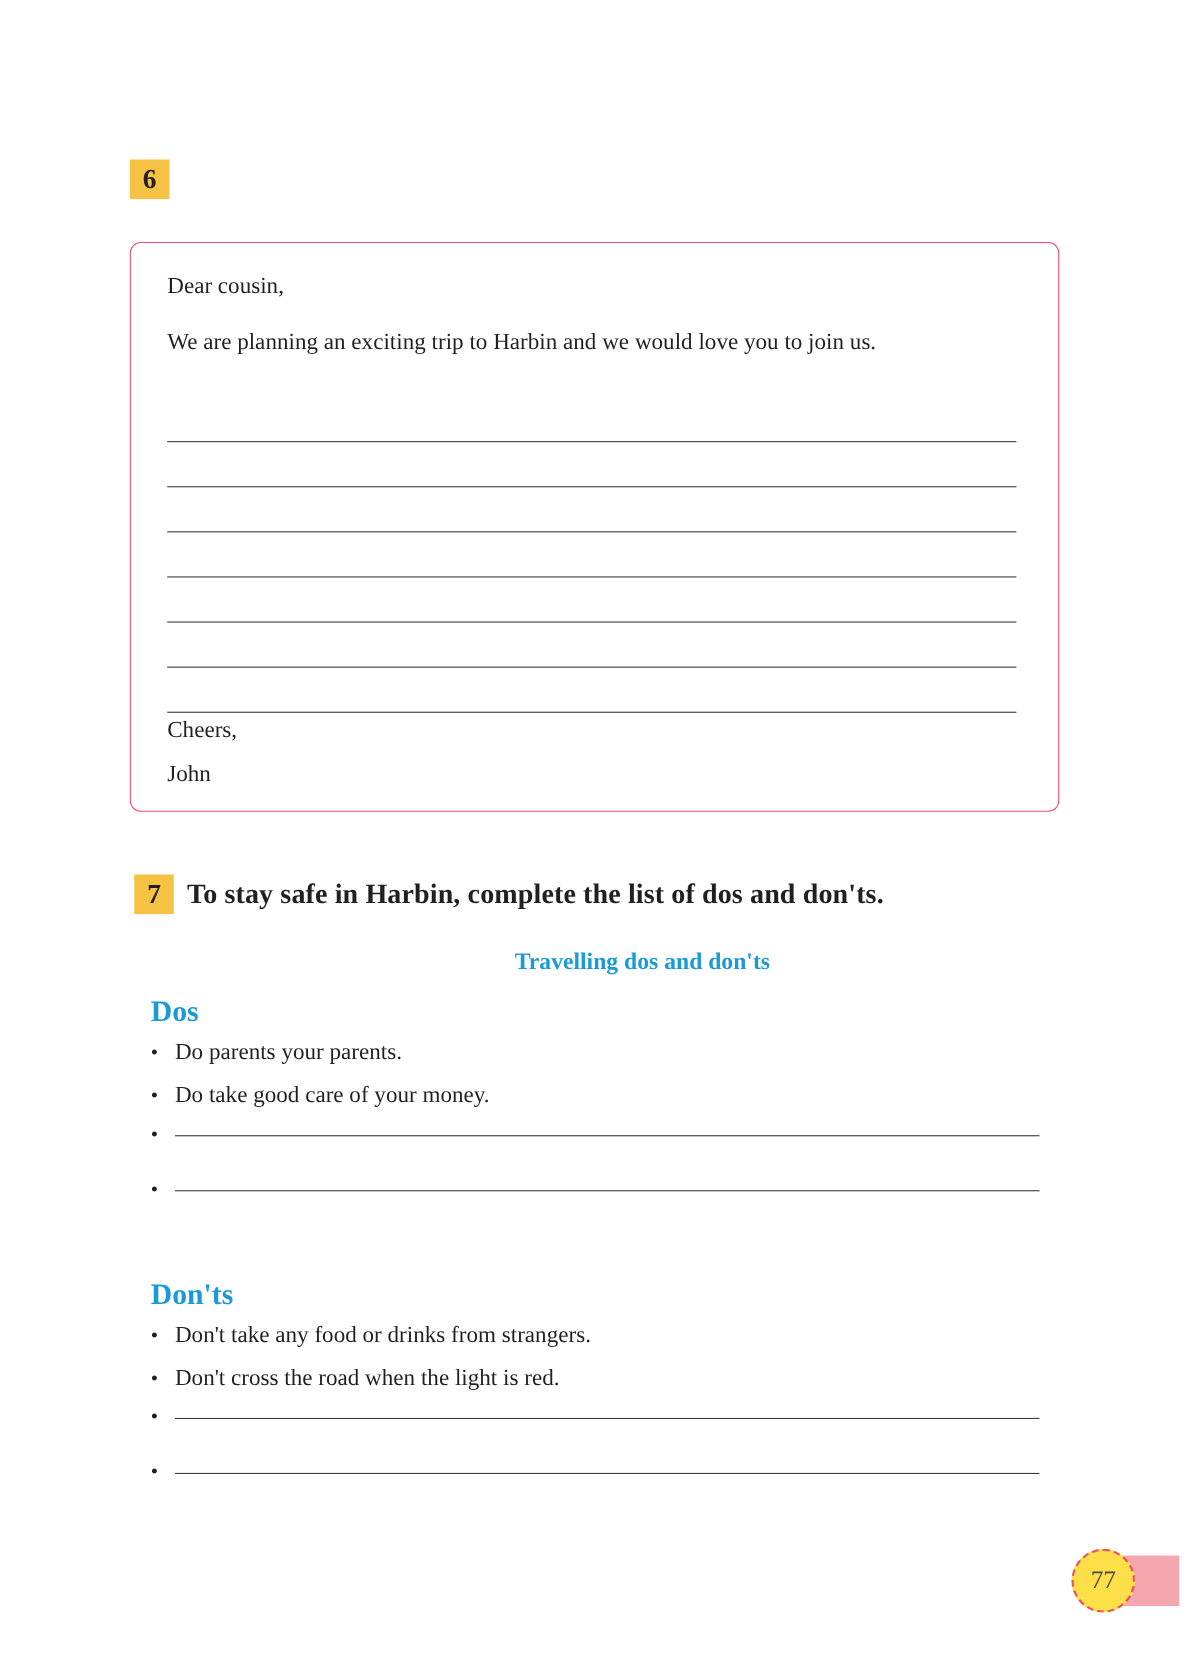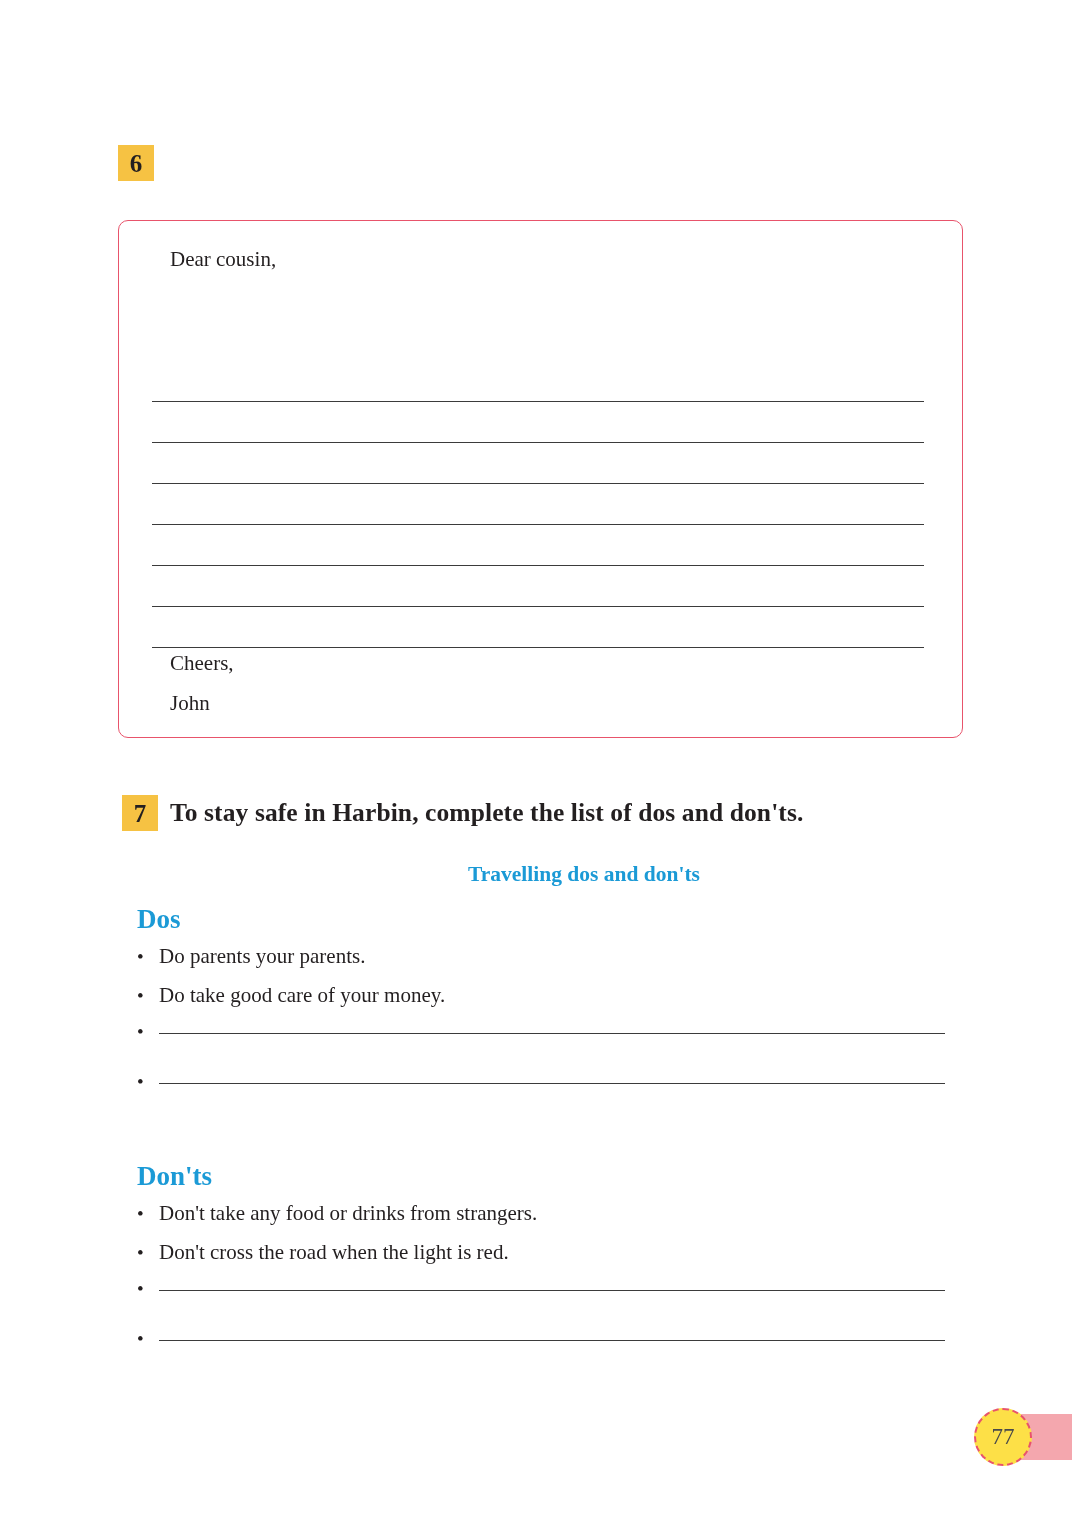--- a/index.html
+++ b/index.html
@@ -55,21 +55,20 @@
     width: 845px;
     height: 518px;
     border: 1.6px solid #e8536b;
     border-radius: 10px;
     box-sizing: border-box;
   }
   .letter-text {
     position: absolute;
     font-size: 21px;
     color: #231f20;
-    margin-left: 18px;
   }
   .salutation { left: 33px; top: 26px; }
   .para       { left: 33px; top: 77px; }
   .sign-1     { left: 33px; top: 430px; }
   .sign-2     { left: 33px; top: 470px; }
 
   .write-lines {
     position: absolute;
     left: 33px;
     top: 140px;
@@ -157,20 +156,21 @@
 <body>
 
 <div class="page">
 
   <div class="ex-head" style="left:118px; top:145px;">
     <span class="ex-num">6</span>
   </div>
 
   <div class="letter-box">
     <div class="letter-text salutation">Dear cousin,</div>
+    <div class="letter-text para">We are planning an exciting trip to Harbin and we would love you to join us.</div>
 
     <div class="write-lines">
       <div class="wline"></div>
       <div class="wline"></div>
       <div class="wline"></div>
       <div class="wline"></div>
       <div class="wline"></div>
       <div class="wline"></div>
       <div class="wline"></div>
     </div>

